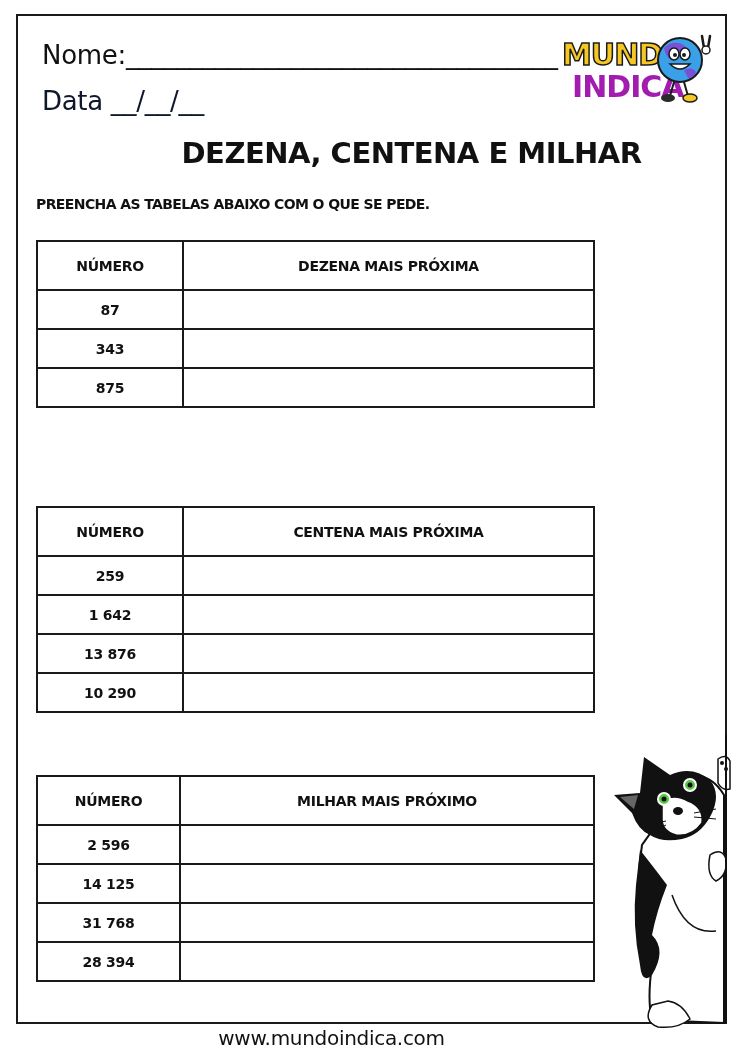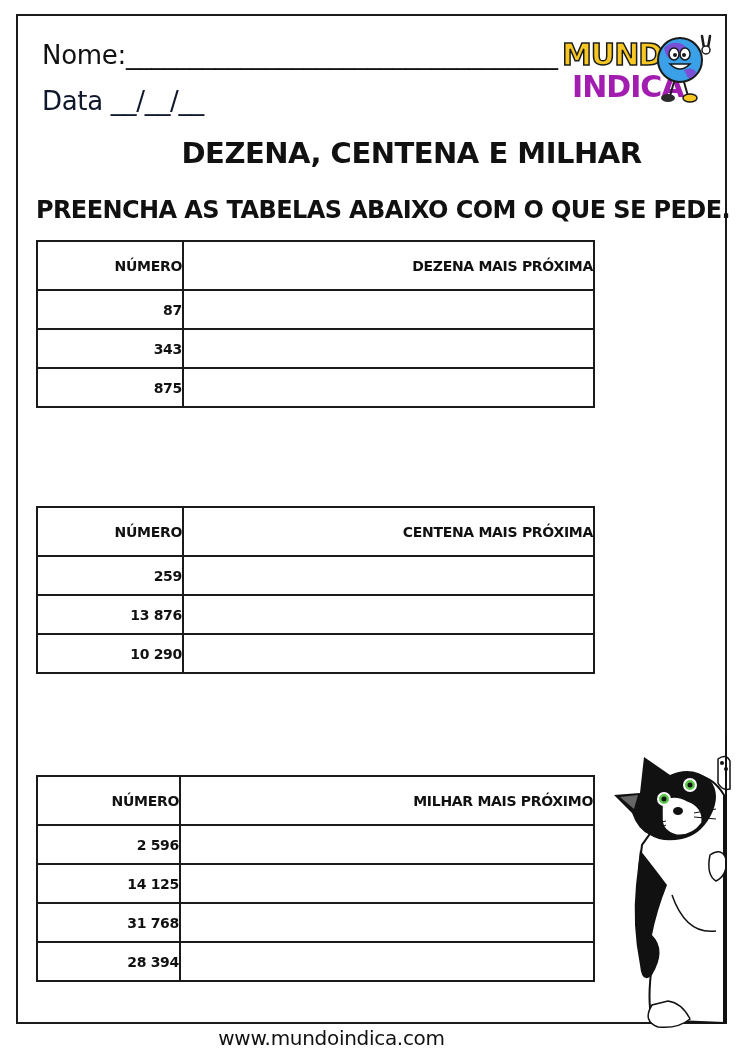--- a/index.html
+++ b/index.html
@@ -32,28 +32,28 @@
   .logo .mundo { left: 4px; top: 4px; color: #f6c623; -webkit-text-stroke: 1.5px #1a1a1a; }
   .logo .indica { left: 14px; top: 36px; color: #a21caf; }
   .logo svg { position: absolute; left: 92px; top: -6px; }
 
   .title {
     position: absolute; left: 0; width: 743px; top: 136px; text-align: center;
     font-size: 29px; font-weight: bold; letter-spacing: -0.5px; color: #111; margin-left: 40px;
   }
   .instruction {
     position: absolute; left: 36px; top: 196px;
-    font-size: 24px; font-weight: bold; letter-spacing: -0.6px; color: #111;
+    font-size: 14px; font-weight: bold; letter-spacing: -0.6px; color: #111;
   }
 
   .ws-table {
     position: absolute; border-collapse: collapse; table-layout: fixed;
   }
   .ws-table td, .ws-table th {
-    border: 2px solid #1a1a1a; text-align: right; vertical-align: middle;
+    border: 2px solid #1a1a1a; text-align: center; vertical-align: middle;
     font-family: "DejaVu Sans", sans-serif; font-weight: bold; font-size: 14px;
     color: #111; letter-spacing: -0.3px; margin-left: 27px;
   }
   .ws-table th { height: 49px; }
   .ws-table td { height: 39px; }
   .ws-table td.answer { background: #fff; }
 
   #table-dezena { left: 36px; top: 240px; width: 559px; }
   #table-centena { left: 36px; top: 506px; width: 559px; }
   #table-milhar { left: 36px; top: 775px; width: 559px; }
@@ -131,20 +131,24 @@
   <tbody>
       <tr>
     <th>NÚMERO</th>
     <th>CENTENA MAIS PRÓXIMA</th>
   </tr>
   <tr>
     <td>259</td>
     <td class="answer"></td>
   </tr>
   <tr>
+    <td>1 642</td>
+    <td class="answer"></td>
+  </tr>
+  <tr>
     <td>13 876</td>
     <td class="answer"></td>
   </tr>
   <tr>
     <td>10 290</td>
     <td class="answer"></td>
   </tr>
 </tbody>
   </table>
 

